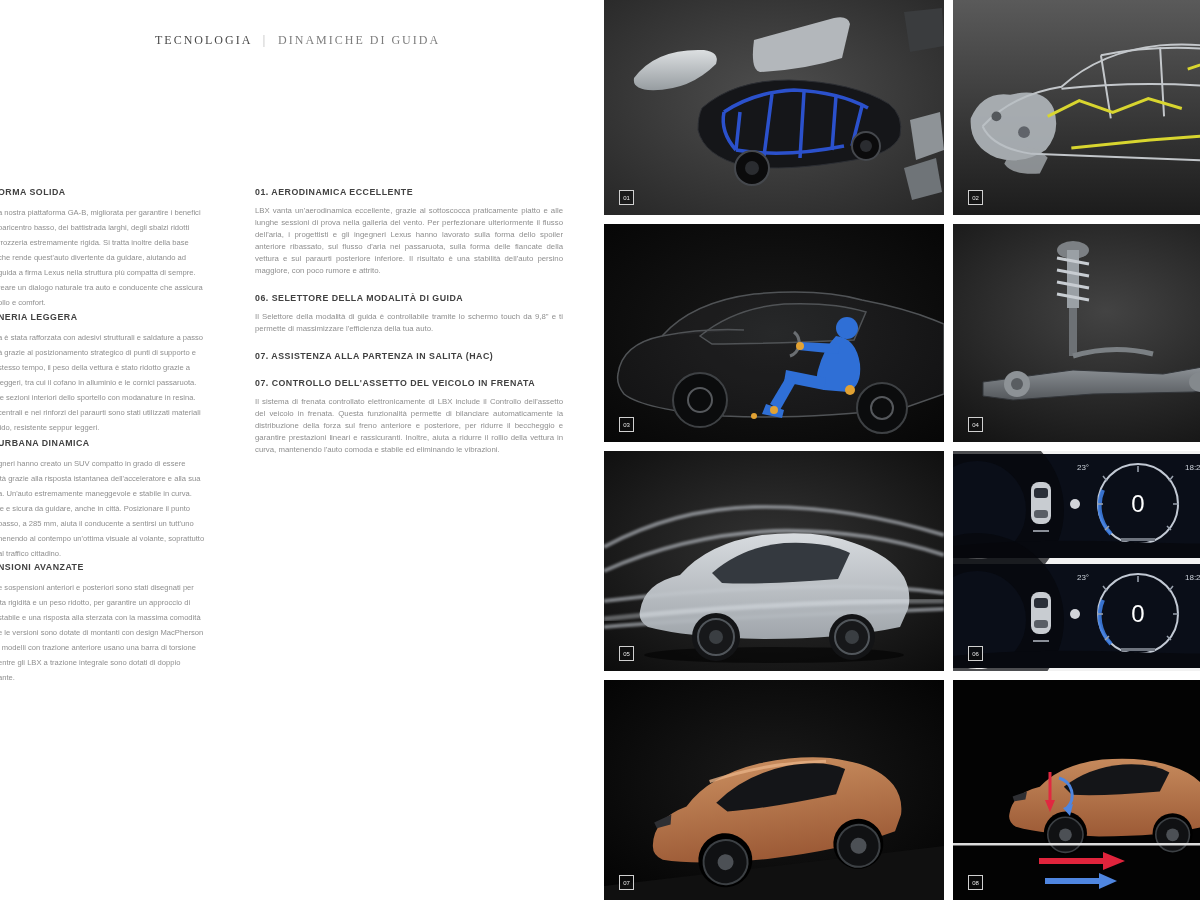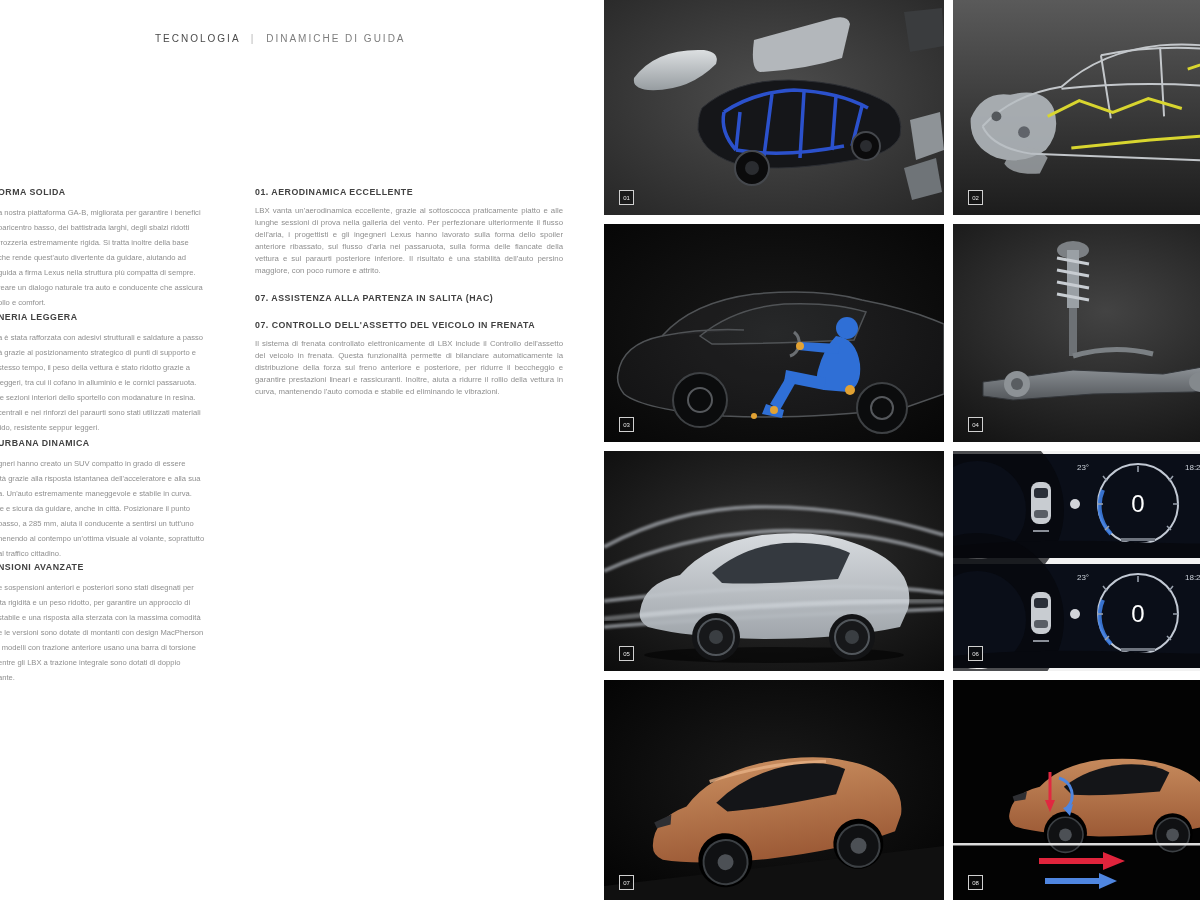--- a/index.html
+++ b/index.html
@@ -1,21 +1,21 @@
 <!DOCTYPE html>
 <html><head>
 <meta charset="utf-8">
 <style>
   html,body{margin:0;padding:0;}
   body{width:1200px;height:900px;position:relative;overflow:hidden;background:#ffffff;
        font-family:"Liberation Sans",sans-serif;}
   .page{position:absolute;inset:0;background:#fff;}
 
   
-  .crumb{position:absolute;left:155px;top:33px;font-size:10px;letter-spacing:2px;color:#4a4a4a;}
+  .crumb{position:absolute;left:155px;top:33px;font-size:12px;letter-spacing:2px;color:#4a4a4a;font-family:Liberation Serif, serif;}
   .crumb .sep{color:#b5b5b5;margin:0 6px;}
   .crumb .sub{color:#7d7d7d;}
 
   
   .colA{position:absolute;left:-2px;top:0;width:260px;}
   .colA section{position:absolute;left:0;width:260px;}
   .colA h3,.colB h3{margin:0 0 7px 0;font-size:8.8px;font-weight:bold;letter-spacing:.5px;
        color:#414141;line-height:12px;white-space:nowrap;}
   .colA .ln{font-size:7.6px;line-height:15px;color:#8f8f8f;white-space:nowrap;}
 
@@ -85,20 +85,24 @@
       <div class="ln">i modelli con trazione anteriore usano una barra di torsione</div>
       <div class="ln">entre gli LBX a trazione integrale sono dotati di doppio</div>
       <div class="ln">ante.</div>
     </section>
   </div>
 
   <div class="colB">
     <section>
       <h3>01. AERODINAMICA ECCELLENTE</h3>
       <p>LBX vanta un'aerodinamica eccellente, grazie al sottoscocca praticamente piatto e alle lunghe sessioni di prova nella galleria del vento. Per perfezionare ulteriormente il flusso dell'aria, i progettisti e gli ingegneri Lexus hanno lavorato sulla forma dello spoiler anteriore ribassato, sul flusso d'aria nei passaruota, sulla forma delle fiancate della vettura e sul paraurti posteriore inferiore. Il risultato è una stabilità dell'auto persino maggiore, con poco rumore e attrito.</p>
+    </section>
+    <section>
+      <h3>06. SELETTORE DELLA MODALITÀ DI GUIDA</h3>
+      <p>Il Selettore della modalità di guida è controllabile tramite lo schermo touch da 9,8" e ti permette di massimizzare l'efficienza della tua auto.</p>
     </section>
     <section>
       <h3>07. ASSISTENZA ALLA PARTENZA IN SALITA (HAC)</h3>
     </section>
     <section>
       <h3>07. CONTROLLO DELL'ASSETTO DEL VEICOLO IN FRENATA</h3>
       <p>Il sistema di frenata controllato elettronicamente di LBX include il Controllo dell'assetto del veicolo in frenata. Questa funzionalità permette di bilanciare automaticamente la distribuzione della forza sul freno anteriore e posteriore, per ridurre il beccheggio e garantire prestazioni lineari e rassicuranti. Inoltre, aiuta a ridurre il rollio della vettura in curva, mantenendo l'auto comoda e stabile ed eliminando le vibrazioni.</p>
     </section>
   </div>
 

